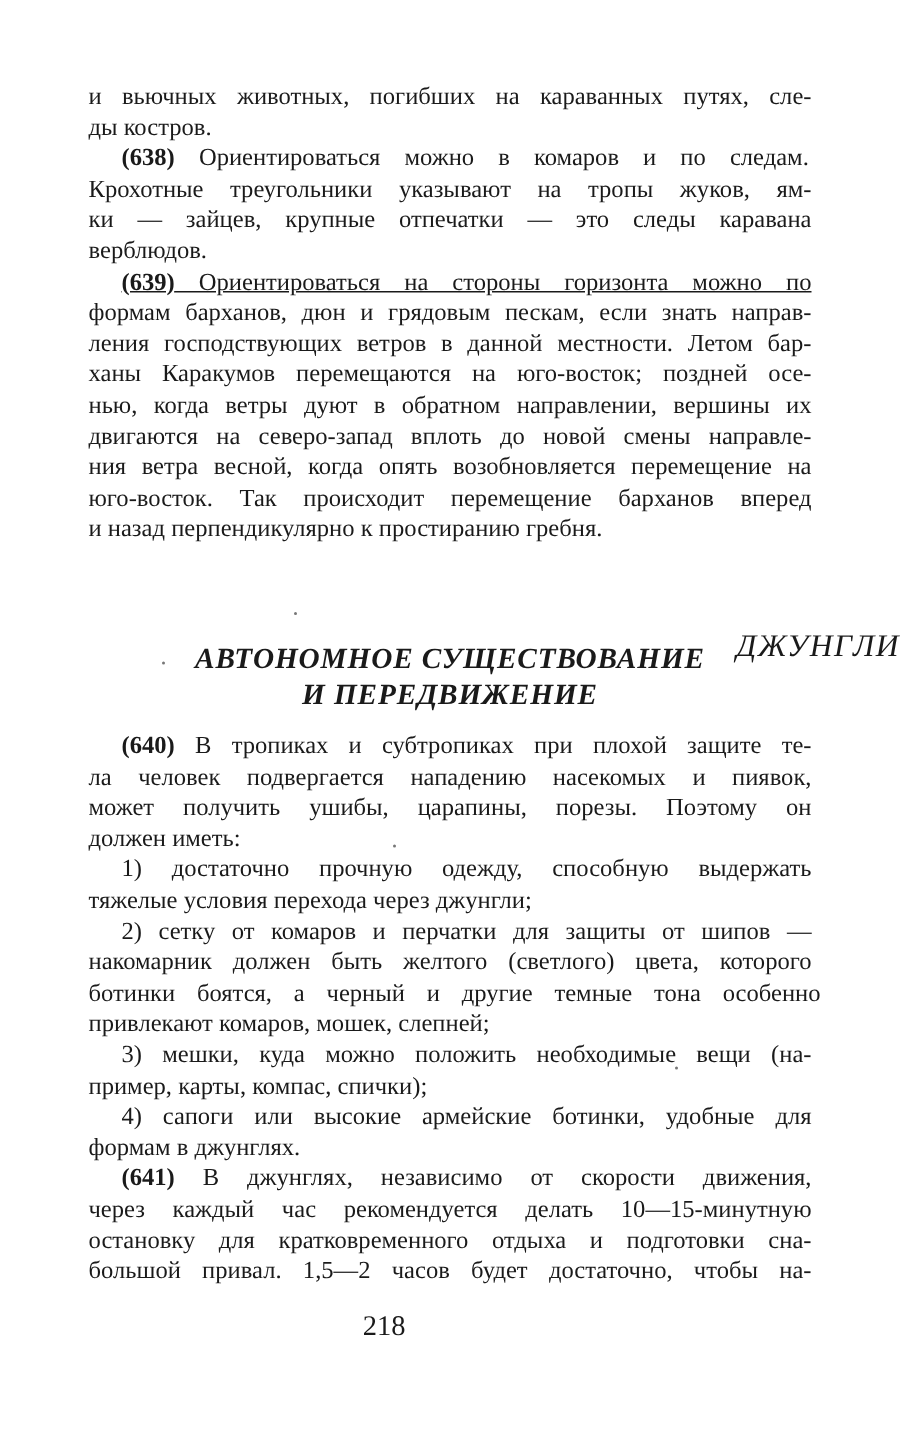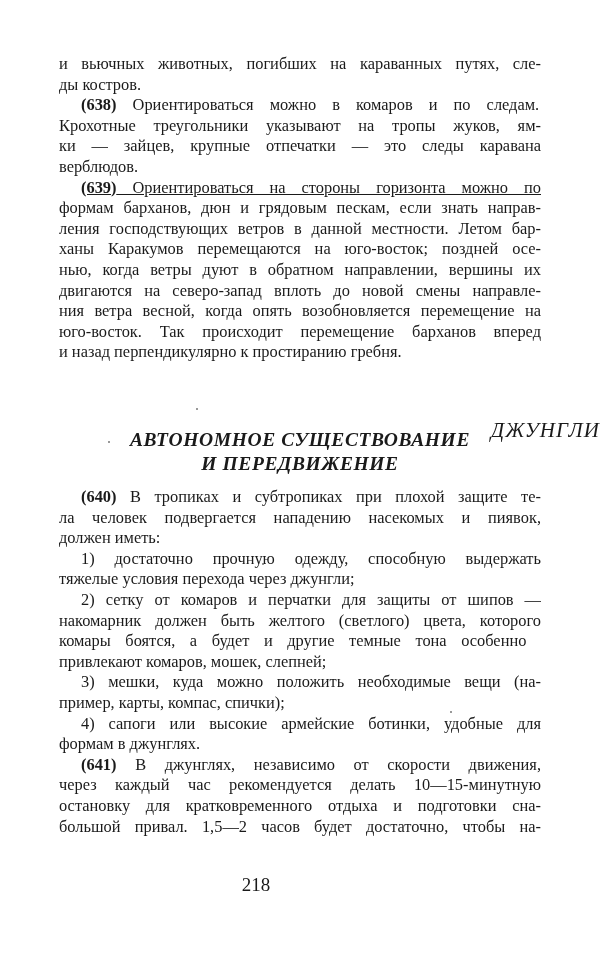--- a/index.html
+++ b/index.html
@@ -50,30 +50,31 @@
 <div class="h1">ДЖУНГЛИ</div>
 <div class="h2">
   <div>АВТОНОМНОЕ СУЩЕСТВОВАНИЕ</div>
   <div>И ПЕРЕДВИЖЕНИЕ</div>
 </div>
 
 <div class="block2">
   <div class="p">
     <span class="line indent" style="white-space: nowrap; display: block; text-align-last: left; word-spacing: 9.39453px;"><b class="num">(640)</b><span> В тропиках и субтропиках при плохой защите те-</span></span>
     <span class="line" style="white-space: nowrap; display: block; text-align-last: left; word-spacing: 13.5625px;">ла человек подвергается нападению насекомых и пиявок,</span>
+    <span class="line" style="white-space: nowrap; display: block; text-align-last: left; word-spacing: 15.2188px;">может получить ушибы, царапины, порезы. Поэтому он</span>
     <span class="line last">должен иметь:</span>
   </div>
   <div class="p">
     <span class="line indent" style="white-space: nowrap; display: block; text-align-last: left; word-spacing: 15.7188px;">1) достаточно прочную одежду, способную выдержать</span>
     <span class="line last">тяжелые условия перехода через джунгли;</span>
   </div>
   <div class="p">
     <span class="line indent" style="white-space: nowrap; display: block; text-align-last: left; word-spacing: 6.90937px;">2) сетку от комаров и перчатки для защиты от шипов —</span>
     <span class="line" style="white-space: nowrap; display: block; text-align-last: left; word-spacing: 9.82031px;">накомарник должен быть желтого (светлого) цвета, которого</span>
-    <span class="line" style="white-space: nowrap; display: block; text-align-last: left; word-spacing: 10.4434px;">комары боятся, а будет и другие темные тона особенно</span>
+    <span class="line" style="white-space: nowrap; display: block; text-align-last: left; word-spacing: 10.4434px;">ботинки боятся, а черный и другие темные тона особенно</span>
     <span class="line last">привлекают комаров, мошек, слепней;</span>
   </div>
   <div class="p">
     <span class="line indent" style="white-space: nowrap; display: block; text-align-last: left; word-spacing: 9.40625px;">3) мешки, куда можно положить необходимые вещи (на-</span>
     <span class="line last">пример, карты, компас, спички);</span>
   </div>
   <div class="p">
     <span class="line indent" style="white-space: nowrap; display: block; text-align-last: left; word-spacing: 9.82366px;">4) сапоги или высокие армейские ботинки, удобные для</span>
     <span class="line last">формам в джунглях.</span>
   </div>

